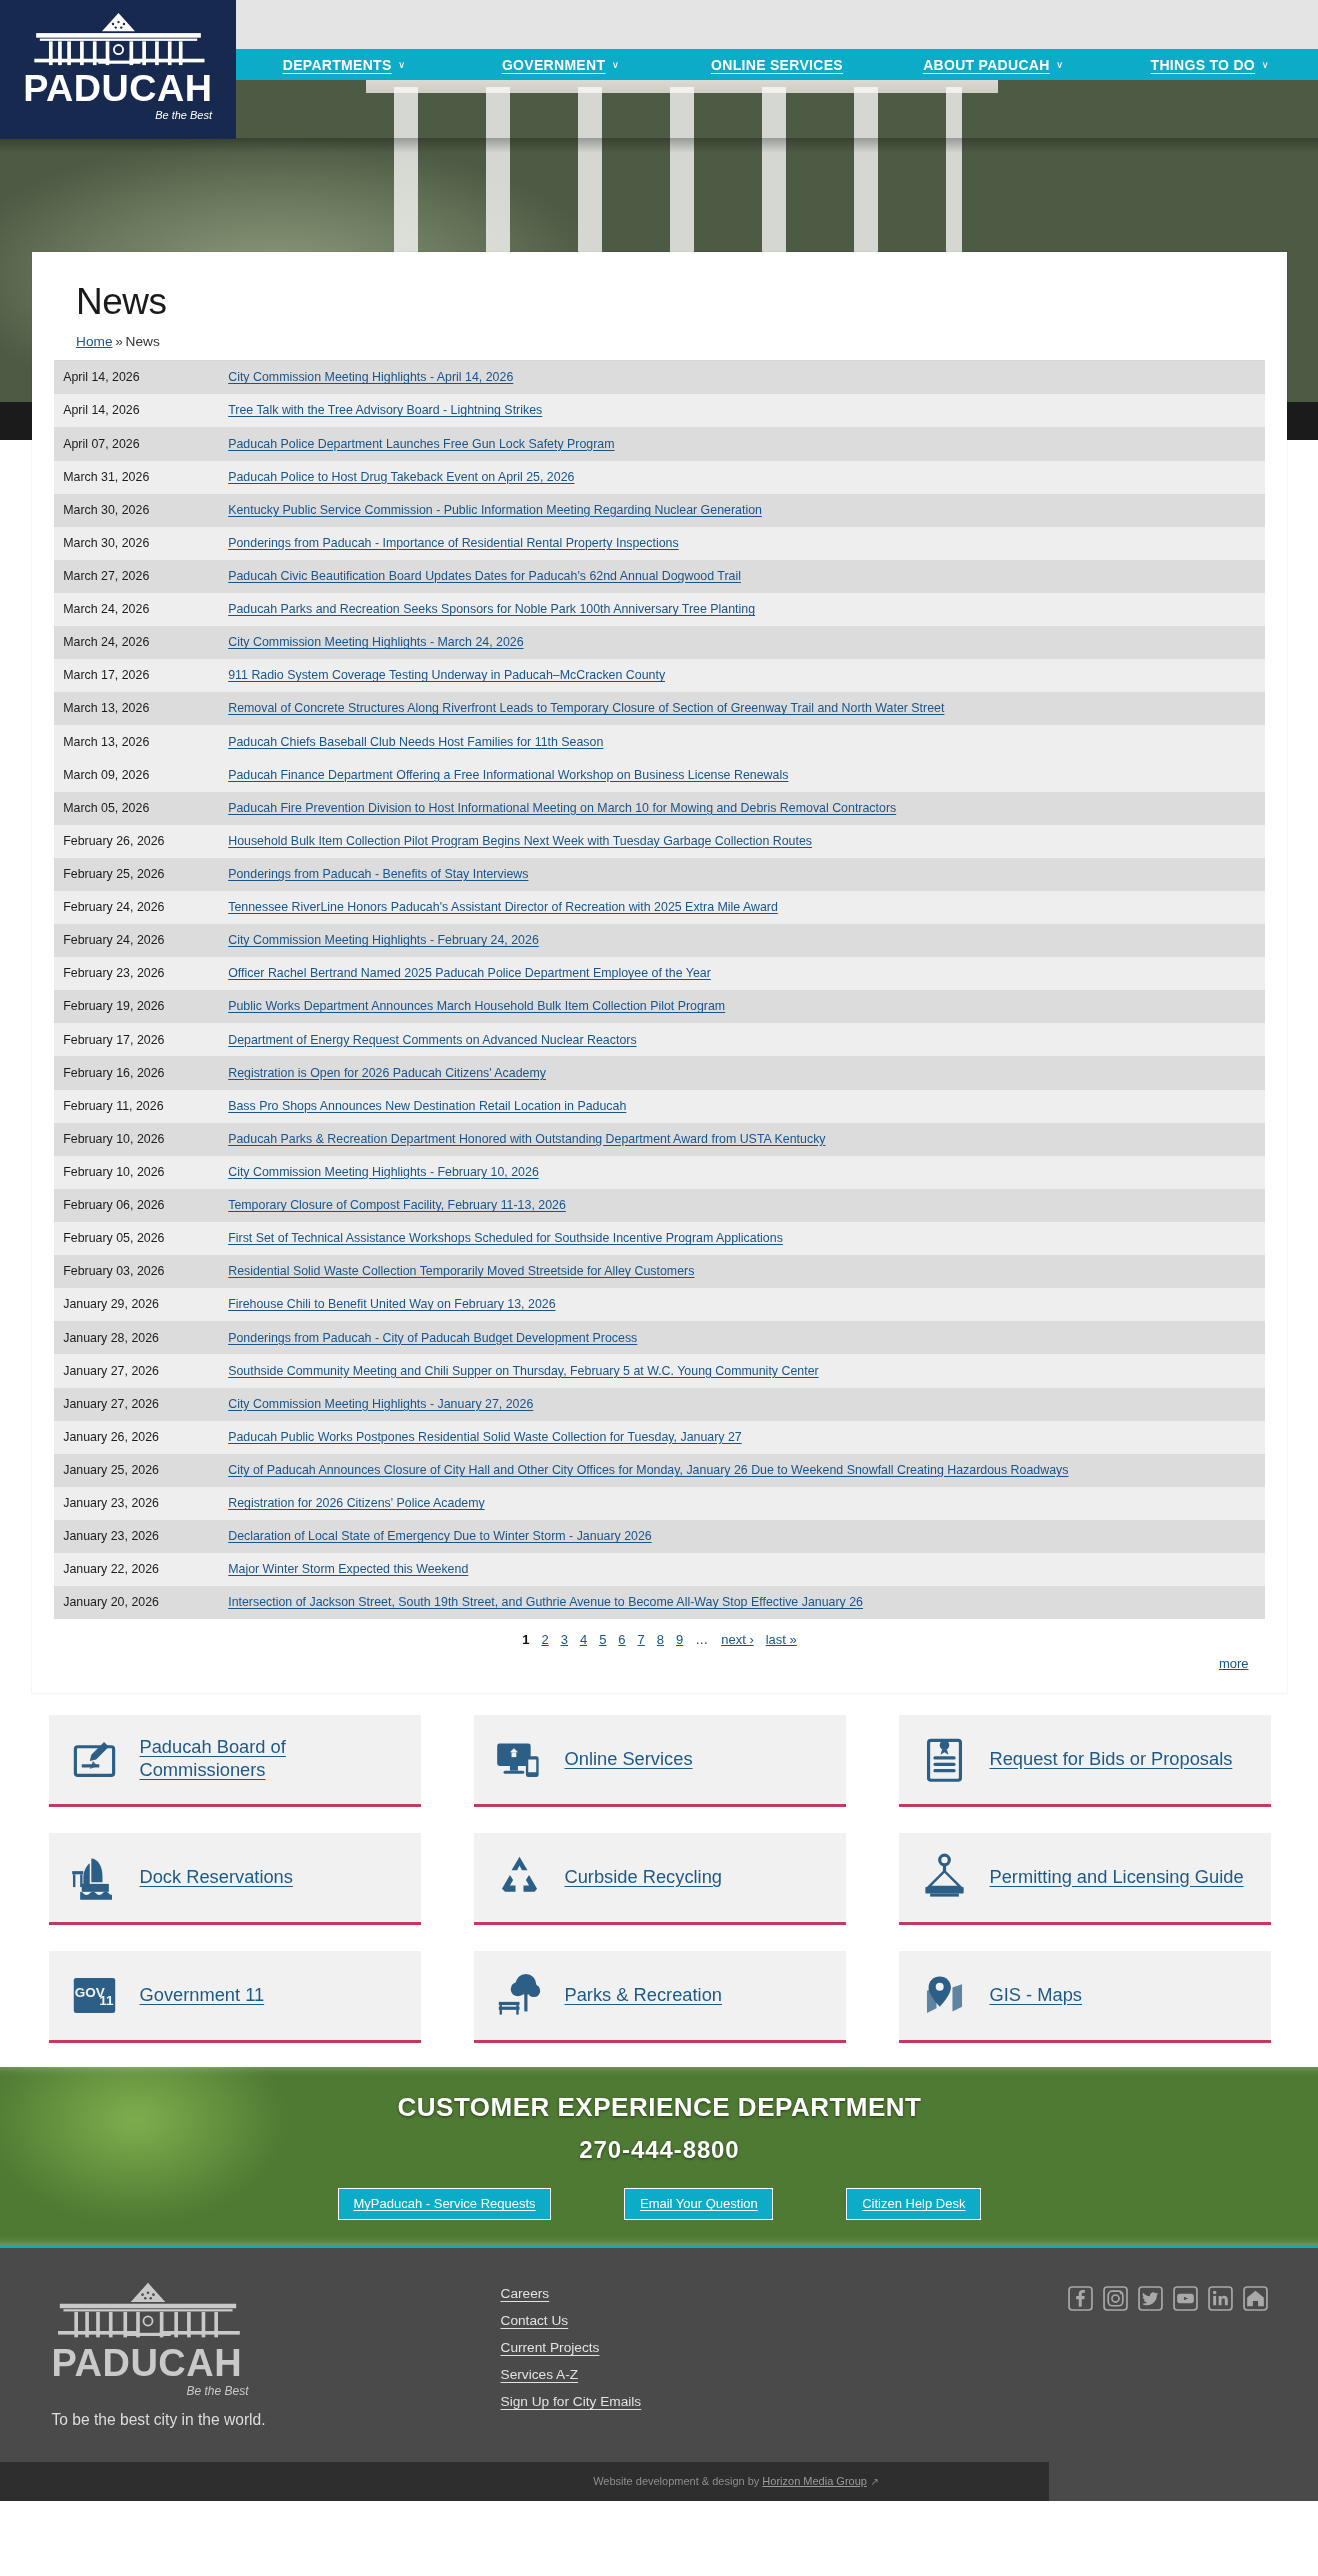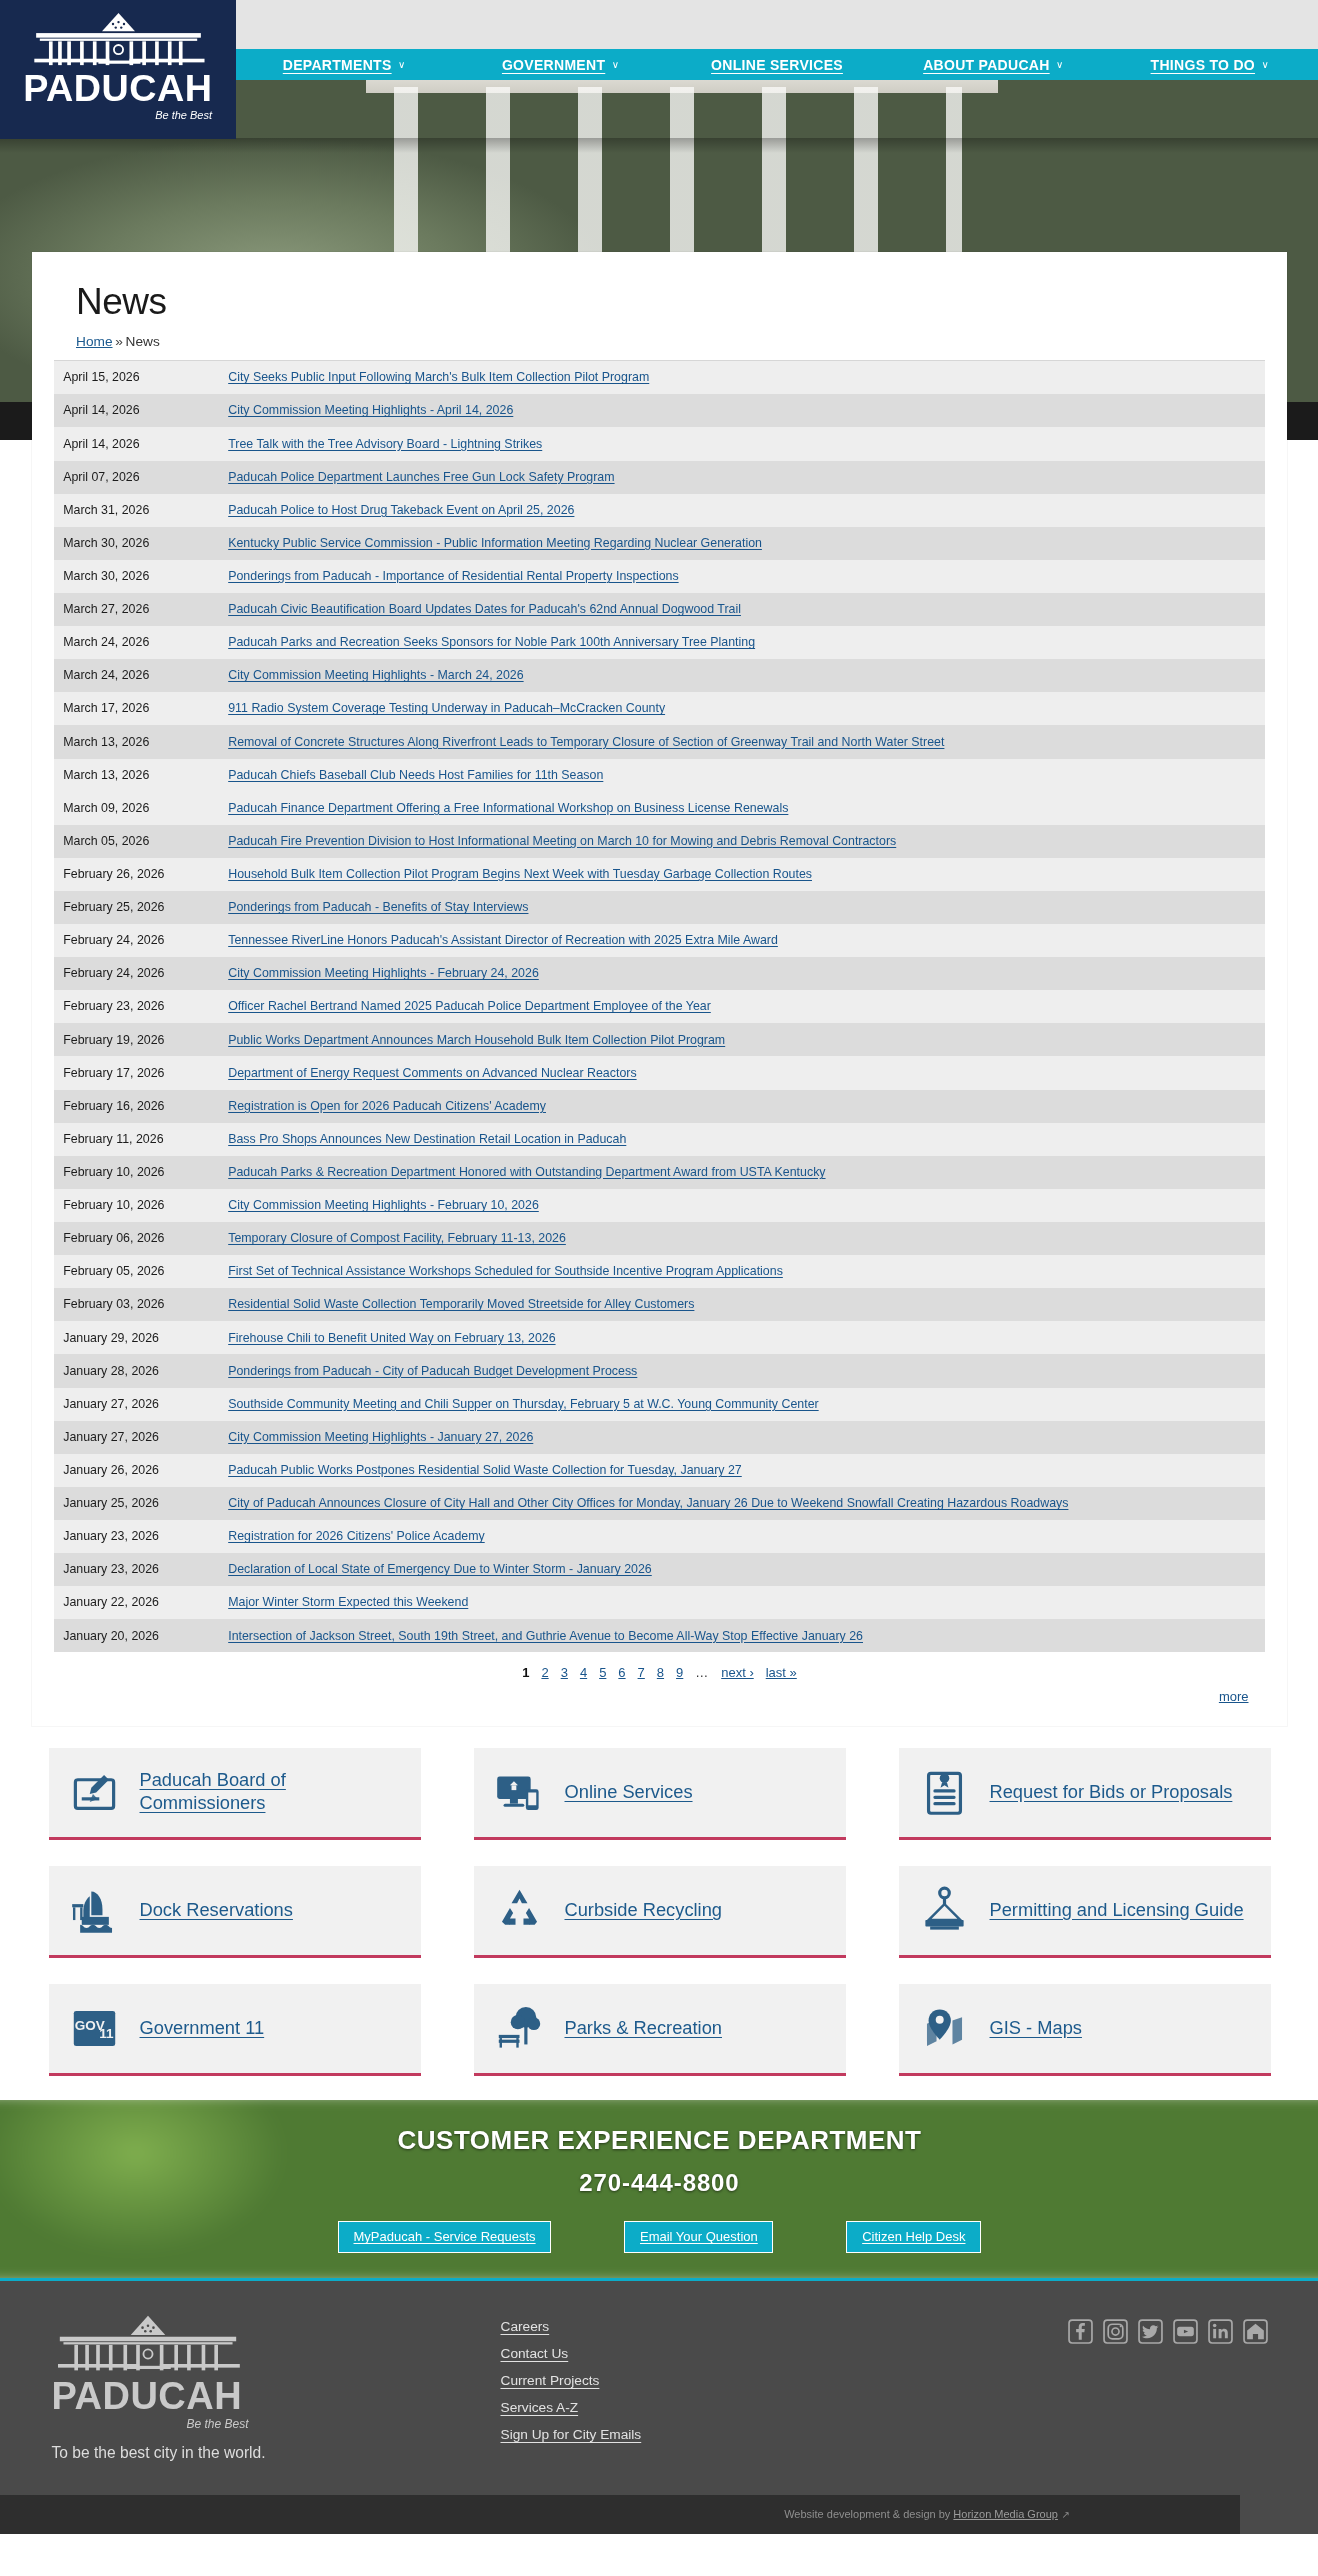--- a/index.html
+++ b/index.html
@@ -166,21 +166,21 @@
   .f-logo-mark { width:192px; height:60px; color:#c9c9c9; }
   .f-logo-word { color:#c9c9c9; font-weight:bold; font-size:38px; line-height:1; letter-spacing:0.5px; }
   .f-logo-tag { color:#c9c9c9; font-style:italic; font-size:12px; text-align:right; width:197px; margin-top:1.8px; }
   .f-motto { color:#dddddd; font-size:15.6px; margin-top:13px; }
   .f-links { width:385px; margin-left:55px; display:flex; flex-direction:column; gap:12px; padding-top:5.5px; }
   .f-links a { color:#e2e2e2; font-size:13.7px; text-decoration:underline; text-underline-offset:2.7px; }
   .f-social { margin-left:auto; display:flex; gap:10px; padding-top:5.5px; }
   .f-social .sico { width:25px; height:25px; color:#a9a9a9; cursor:pointer; }
   .f-social .sico svg { width:100%; height:100%; display:block; }
   .f-credit {
-    margin-top:33px; background:#2e2e2e; width:1240px; height:39px;
+    margin-top:33px; background:#2e2e2e; width:1049px; height:39px;
     display:flex; align-items:center; justify-content:flex-end;
     padding-right:170px; color:#8e8e8e; font-size:11px;
   }
   .f-credit a { color:#9b9b9b; text-decoration:underline; }
   .f-credit .arrow { font-size:10px; margin-left:3.7px; }
 </style>
 </head>
 <body>
 
 <div class="hero-wrap">
@@ -249,24 +249,20 @@
 
 <div class="panel">
   <h1 class="page-title">News</h1>
   <div class="breadcrumb">
     <a href="#">Home</a><span class="sep">»</span><span>News</span>
   </div>
 
   <div class="news-scroll">
     <table class="news">
       <tbody id="news-body">
-          <tr class="odd">
-            <td class="date">April 15, 2026</td>
-            <td class="title"><a href="#">City Seeks Public Input Following March's Bulk Item Collection Pilot Program</a></td>
-          </tr>
           <tr class="even">
             <td class="date">April 14, 2026</td>
             <td class="title"><a href="#">City Commission Meeting Highlights - April 14, 2026</a></td>
           </tr>
           <tr class="odd">
             <td class="date">April 14, 2026</td>
             <td class="title"><a href="#">Tree Talk with the Tree Advisory Board - Lightning Strikes</a></td>
           </tr>
           <tr class="even">
             <td class="date">April 07, 2026</td>

